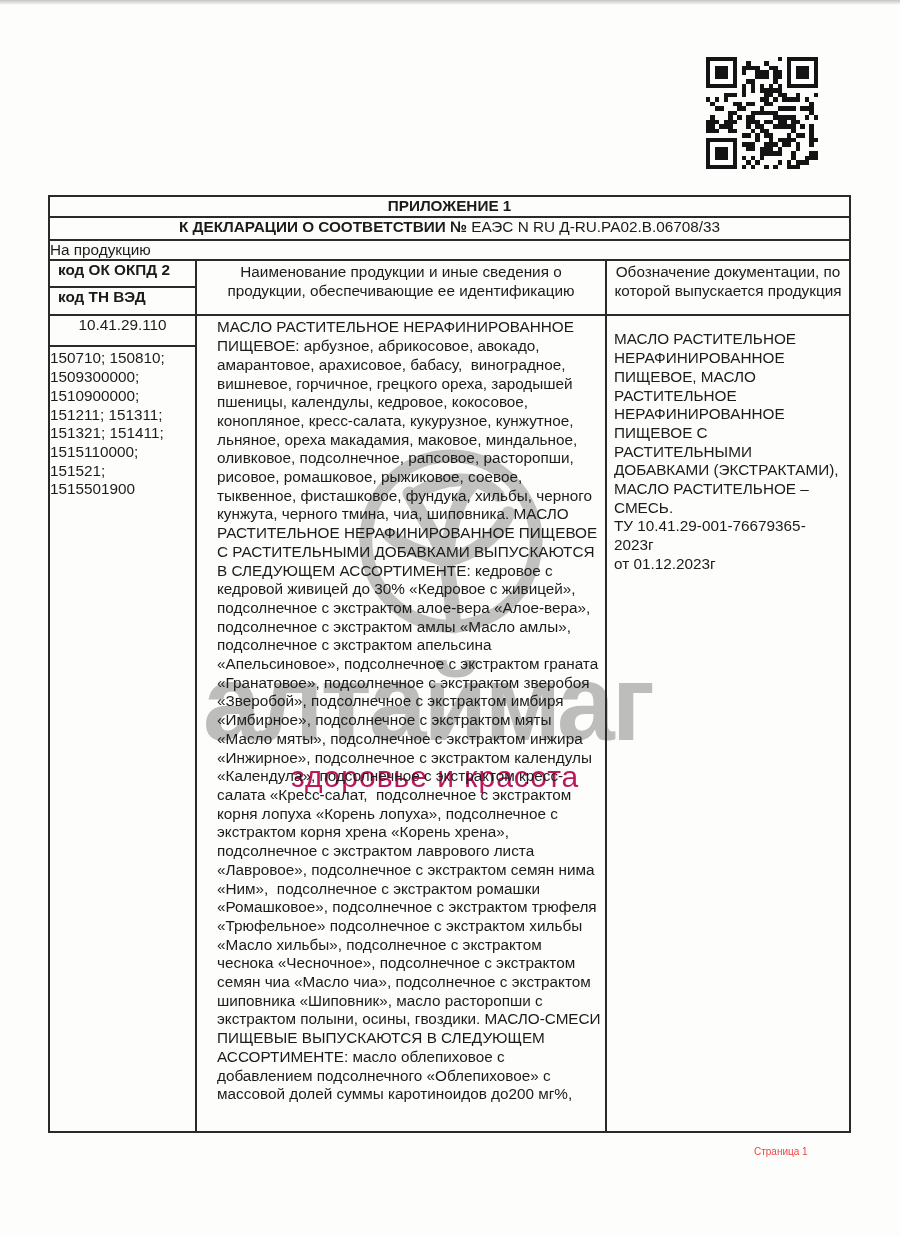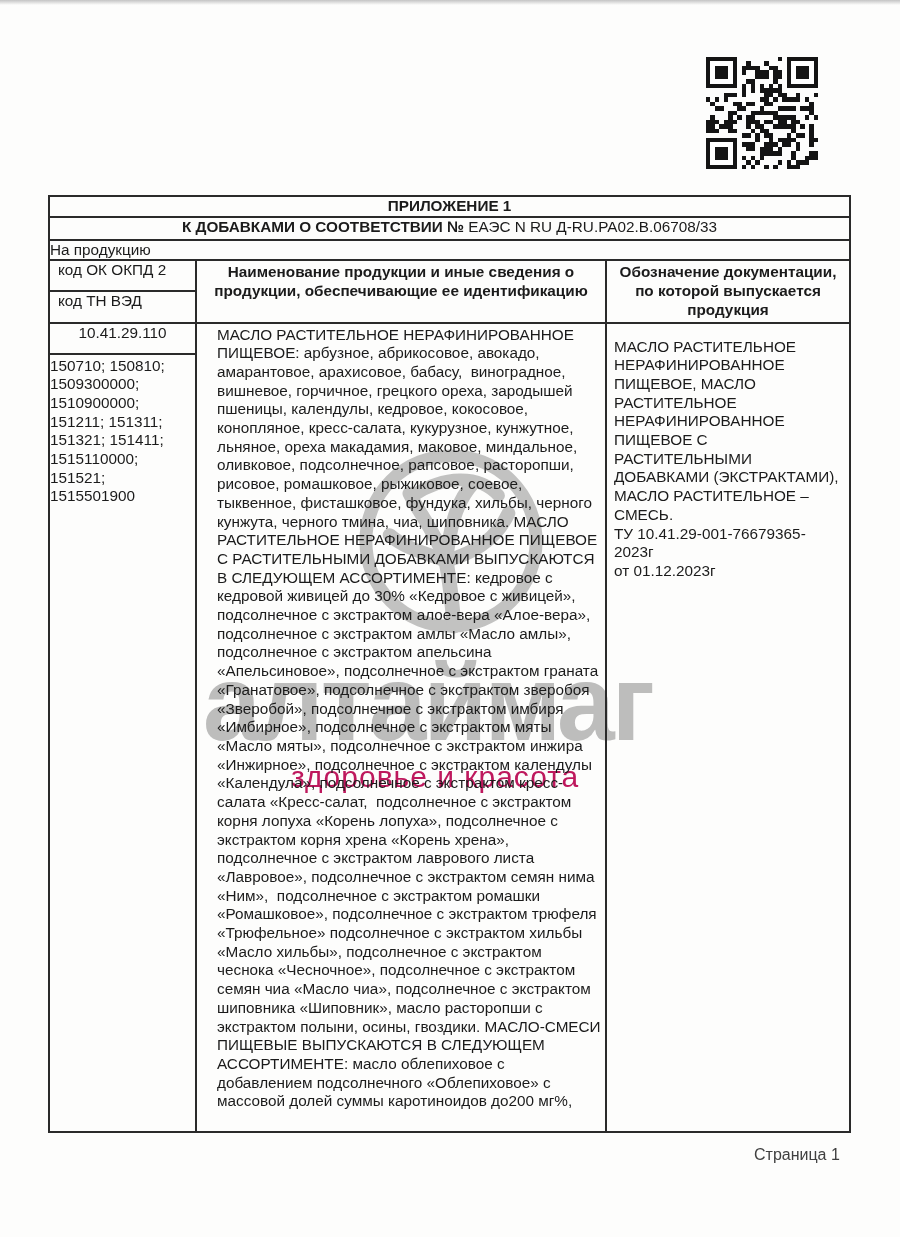--- a/index.html
+++ b/index.html
@@ -47,31 +47,31 @@
   table.doc td {
     border: 2px solid #2a2a2a;
     vertical-align: top;
     background: transparent;
     font-size: 15.3px; line-height: 18.7px;
   }
   td.t-title   { height: 14px; text-align: center; font-weight: 700; vertical-align: middle; font-size: 15.5px; }
   td.t-decl    { height: 23px; text-align: center; vertical-align: middle; font-size: 15.5px; }
   td.t-decl .lbl { font-weight: 700; }
   td.t-sub     { height: 17px; vertical-align: middle; font-size: 14.5px; line-height: 15px; }
-  td.h-code    { height: 27px; font-weight: 400; vertical-align: middle; padding-left: 8px; font-size: 15px; border-radius: 9px; }
-  td.h-col     { font-weight: 700; text-align: center; vertical-align: middle; line-height: 18px; padding: 2px 6px; font-size: 15px; }
+  td.h-code    { height: 27px; font-weight: 700; vertical-align: middle; padding-left: 8px; font-size: 15px; border-radius: 9px; }
+  td.h-col     { font-weight: 400; text-align: center; vertical-align: middle; line-height: 18px; padding: 2px 6px; font-size: 15px; }
   td.c-okpd    { height: 31px; text-align: center; vertical-align: middle; line-height: 20px; }
   td.c-tnved   { text-align: left; padding-top: 2px; line-height: 19.4px; white-space: pre-line; }
   td.c-desc    { padding: 2px 4px 0 20px; white-space: pre-wrap; }
   td.c-doc     { padding: 14px 4px 0 7px; white-space: pre-line; }
 
   
   .footer {
     position: absolute; left: 754px; top: 1146px; z-index: 1;
-    font-size: 16px; color: #404040;
+    font-size: 10px; color: #ef4444;
   }
 </style>
 </head>
 <body>
 
 <div class="page">
 
   <div class="scan-edge-top"></div>
 
   <svg class="wm-logo" viewBox="0 0 200 200" fill="none" stroke="#8d8d8d" stroke-linecap="round">
@@ -305,21 +305,21 @@
         <col style="width:147px">
         <col style="width:410px">
         <col style="width:244px">
       </colgroup>
     <tbody>
         <tr>
       <td class="t-title" colspan="3">ПРИЛОЖЕНИЕ 1</td>
     </tr>
     <tr>
       <td class="t-decl" colspan="3">
-        <span class="lbl">К ДОБАВКАМИ О СООТВЕТСТВИИ №</span>
+        <span class="lbl">К ДЕКЛАРАЦИИ О СООТВЕТСТВИИ №</span>
         <span>ЕАЭС N RU Д-RU.РА02.В.06708/33</span>
       </td>
     </tr>
     <tr>
       <td class="t-sub" colspan="3">На продукцию</td>
     </tr>
     <tr>
       <td class="h-code">код ОК ОКПД 2</td>
       <td class="h-col" rowspan="2">Наименование продукции и иные сведения о продукции, обеспечивающие ее идентификацию</td>
       <td class="h-col" rowspan="2">Обозначение документации, по которой выпускается продукция</td>

